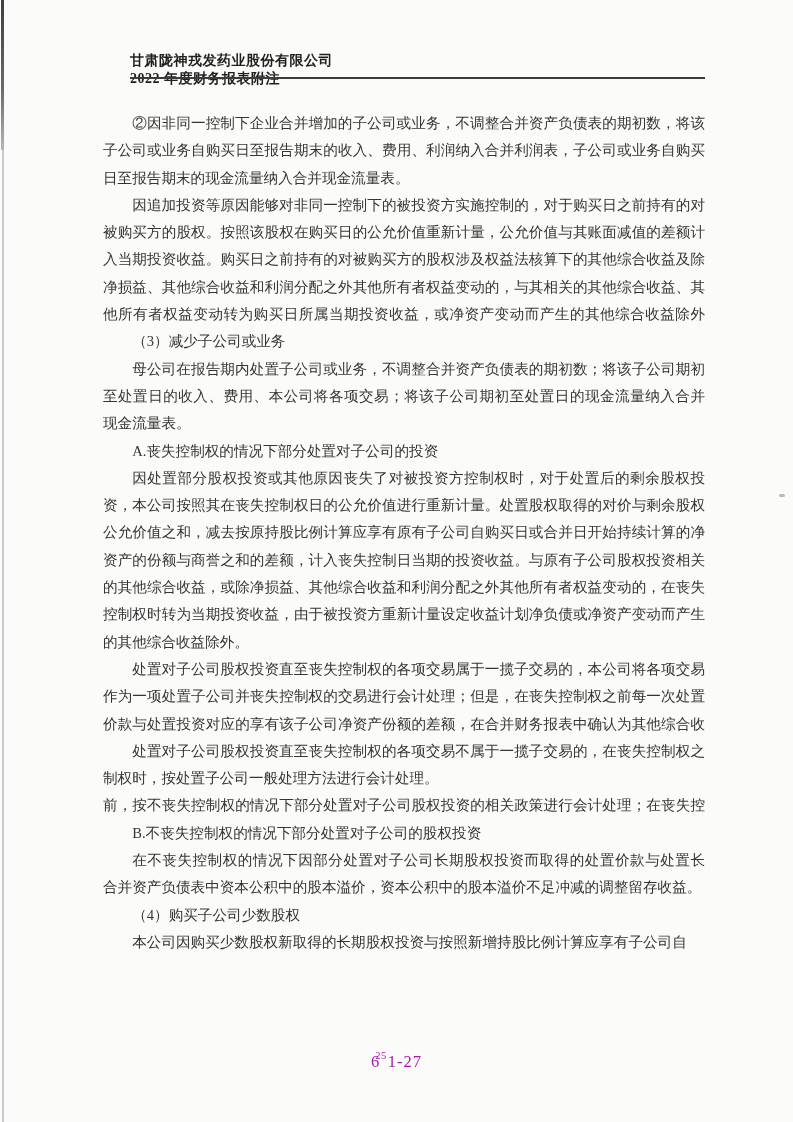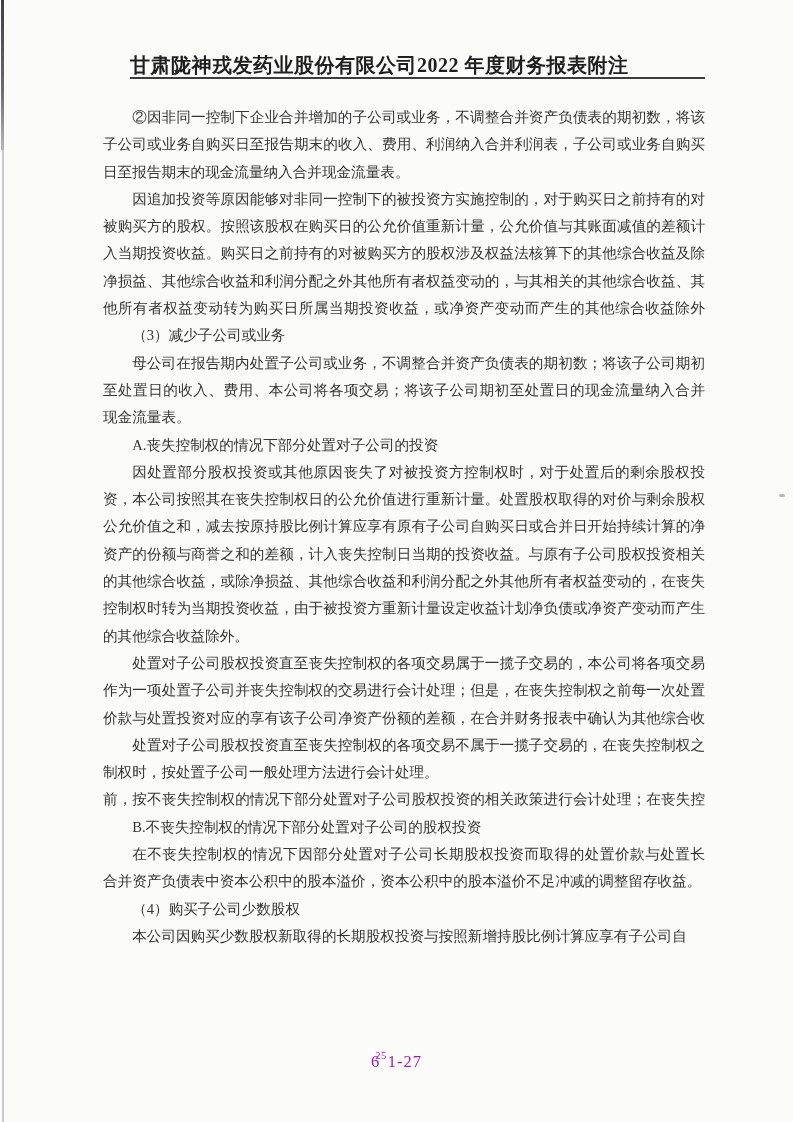--- a/index.html
+++ b/index.html
@@ -33,35 +33,36 @@
     border-radius: 2px;
   }
   
   .header {
     position: absolute;
     left: 130px; top: 52px;
     width: 575px;
     display: flex;
     justify-content: flex-start;
     align-items: baseline;
-    font-size: 20px;
+    font-size: 14px;
     font-weight: 600;
     color: #1f1f1f;
     letter-spacing: 0.5px;
+    flex-direction: column;
   }
   .header-rule {
     position: absolute;
     left: 130px; top: 77px;
     width: 575px; height: 2px;
     background: #3c3c3c;
   }
   
   .body-text {
     position: absolute;
-    left: 103px; top: 104px;
+    left: 103px; top: 110px;
     width: 602px;
     font-size: 14.6px;
     line-height: 27.3px;
   }
   .para { margin: 0; }
   .line {
     text-align: justify;
     text-align-last: justify;
   }
   .line.first { text-indent: 2em; }

